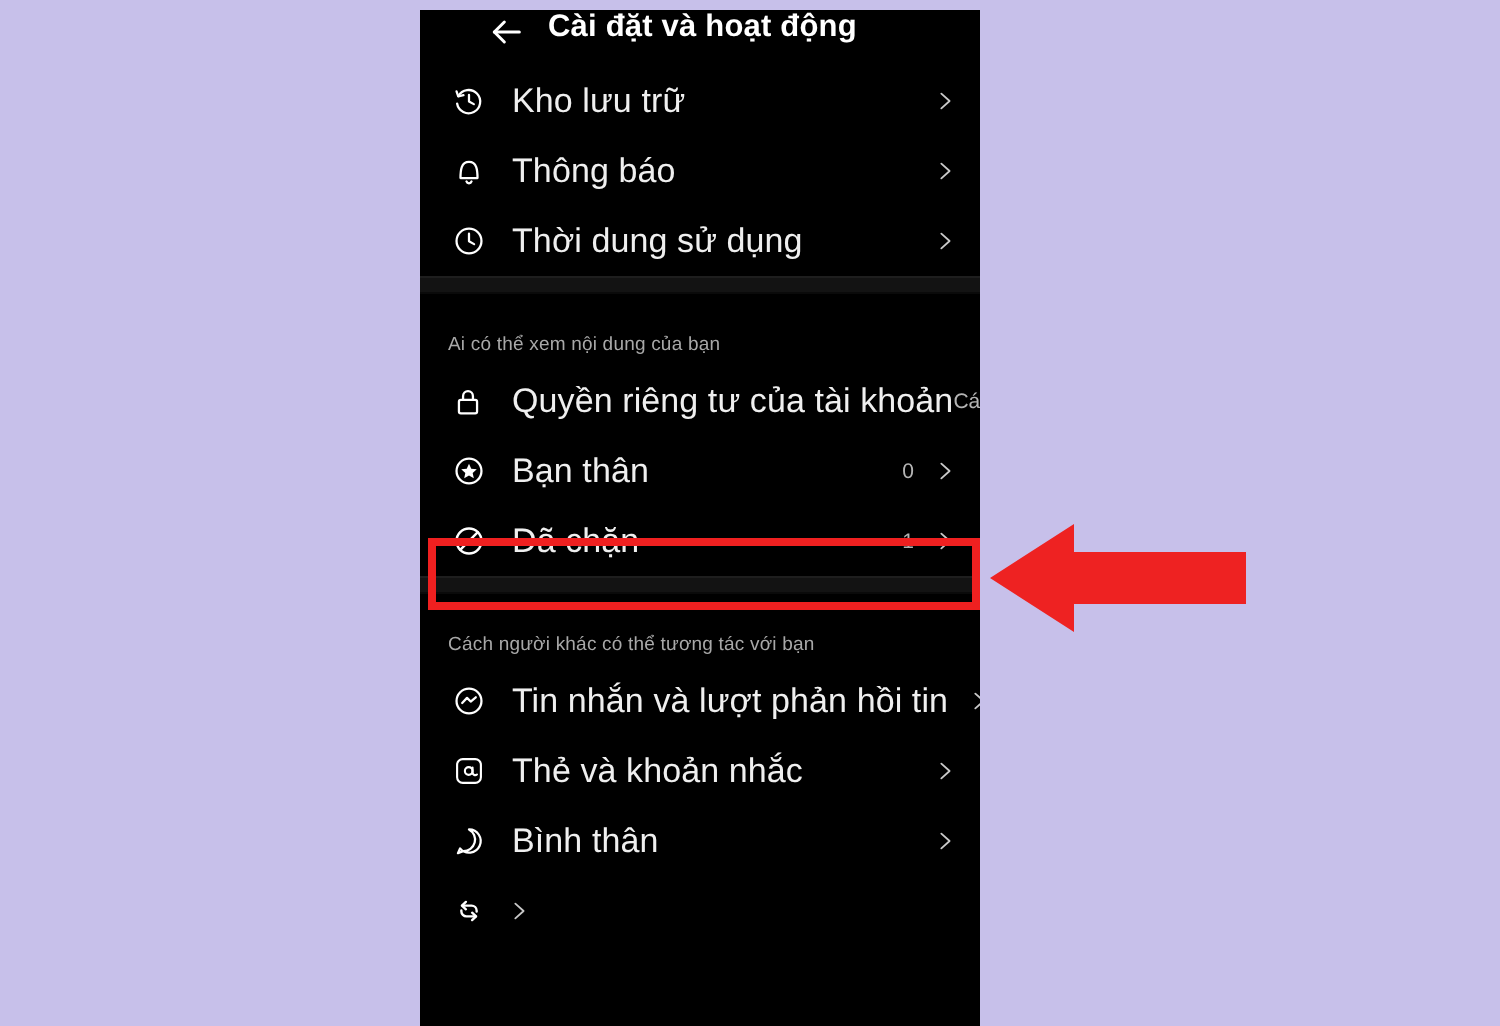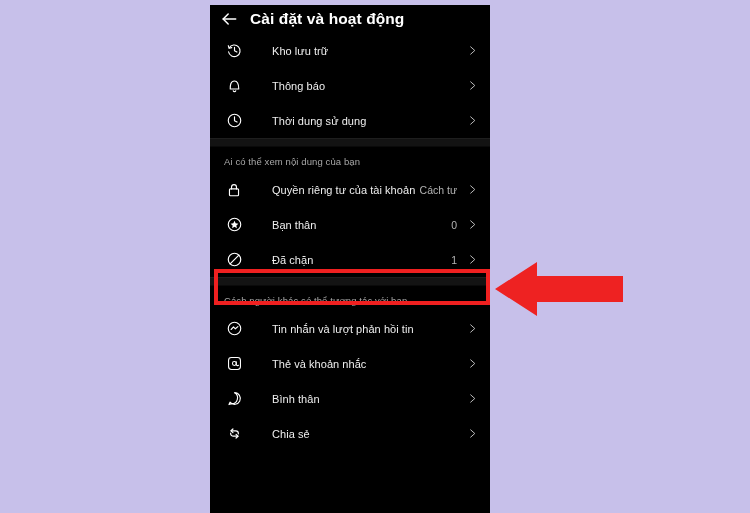--- a/index.html
+++ b/index.html
@@ -38,22 +38,22 @@
   }
 
   
   #app-header {
     position: absolute;
     left: 0;
     top: 5px;
     width: 100%;
     height: 28px;
     display: flex;
-    align-items: center;
-    padding-left: 8px;
+    align-items: flex-start;
+    padding-left: 32px;
     background: #000;
   }
   #back-arrow {
     width: 22px;
     height: 22px;
     flex: 0 0 auto;
     display: flex;
     align-items: center;
     justify-content: center;
   }
@@ -81,21 +81,21 @@
   .section-divider {
     height: 9px;
     background: #131313;
     border-top: 1px solid #1e1e1e;
     border-bottom: 1px solid #0a0a0a;
   }
 
   .section-header {
     color: #a8a8a8;
     font-size: 9.5px;
-    padding: 9px 0 5px 14px;
+    padding: 20px 0 5px 14px;
     letter-spacing: 0.1px;
     white-space: nowrap;
   }
 
   .row {
     height: 35px;
     display: flex;
     align-items: center;
     padding: 0 12px 0 14px;
     position: relative;
@@ -104,23 +104,23 @@
   .row-icon {
     width: 20px;
     height: 20px;
     flex: 0 0 20px;
     display: flex;
     align-items: center;
     justify-content: center;
   }
 
   .row-label {
-    margin-left: 28px;
+    margin-left: 12px;
     color: #efefef;
-    font-size: 11px;
+    font-size: 17px;
     white-space: nowrap;
     flex: 1 1 auto;
     letter-spacing: 0.05px;
   }
 
   .row-value {
     color: #b4b4b4;
     font-size: 10.5px;
     margin-right: 9px;
     white-space: nowrap;
@@ -339,21 +339,20 @@
 
       <div class="row">
         <span class="row-icon">
           <svg width="17" height="17" viewBox="0 0 24 24" fill="none" stroke="#ffffff" stroke-width="1.7" stroke-linecap="round" stroke-linejoin="round">
             <path d="M7.4 8.2 h6.4 a3.6 3.6 0 0 1 3.6 3.6 v0.6"></path>
             <polyline points="9.8,5.6 7.0,8.2 9.8,10.8"></polyline>
             <path d="M16.6 15.8 h-6.4 a3.6 3.6 0 0 1 -3.6 -3.6 v-0.6"></path>
             <polyline points="14.2,18.4 17.0,15.8 14.2,13.2"></polyline>
           </svg>
         </span>
-        <span class="row-label">Chia sẻ</span>
         <span class="row-value"></span>
         <span class="row-chevron">
           <svg width="11" height="13" viewBox="0 0 24 24" fill="none" stroke="#c9c9c9" stroke-width="2" stroke-linecap="round" stroke-linejoin="round">
             <polyline points="8,4 17,12 8,20"></polyline>
           </svg>
         </span>
       </div>
     </div>
 
   </div>

